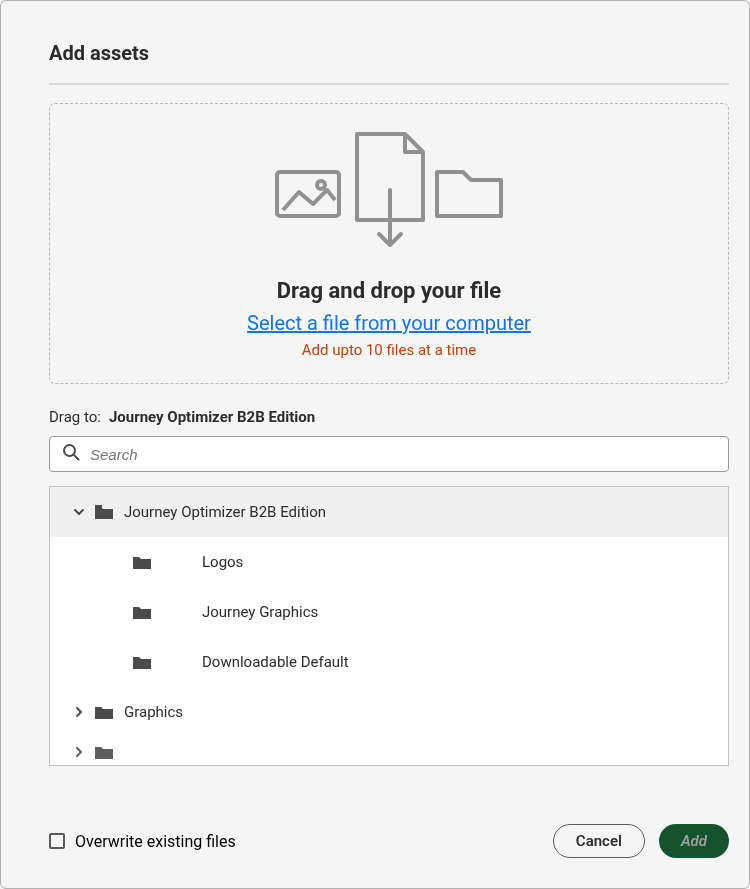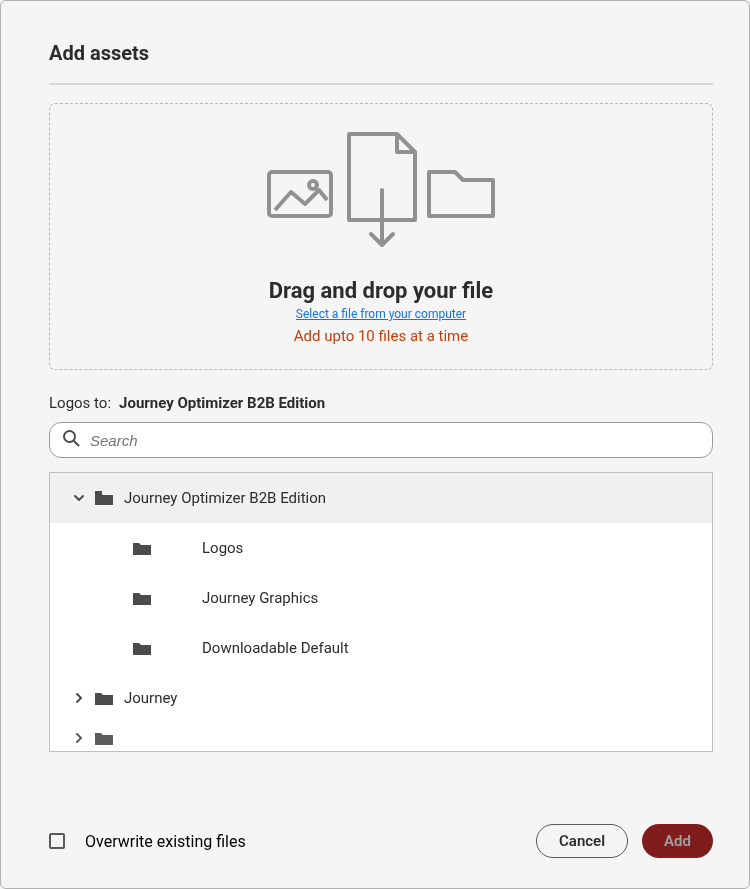--- a/index.html
+++ b/index.html
@@ -9,21 +9,21 @@
       width: 750px;
       height: 889px;
       overflow: hidden;
     }
     .dialog {
       background: #f5f5f5;
       border: 1px solid #b0b0b0;
       border-radius: 6px;
       width: 750px;
       height: 889px;
-      padding: 40px 36px 30px 48px;
+      padding: 40px 20px 30px 48px;
       display: flex;
       flex-direction: column;
     }
     .title {
       font-size: 20px;
       font-weight: 700;
       color: #2c2c2c;
       padding-bottom: 18px;
       border-bottom: 2px solid #d8d8d8;
     }
@@ -39,25 +39,26 @@
       justify-content: center;
       align-items: flex-end;
       gap: 0;
       margin-bottom: 30px;
       height: 120px;
     }
     .drop-heading {
       font-size: 22px;
       font-weight: 700;
       color: #2c2c2c;
+      margin-bottom: 8px;
     }
     .drop-link {
       color: #1473e6;
       text-decoration: underline;
-      font-size: 12px;
+      font-size: 20px;
       cursor: pointer;
       display: inline-block;
       margin-bottom: 6px;
     }
     .drop-note {
       font-size: 15px;
       color: #c2410c;
     }
     .save-row {
       display: flex;
@@ -67,21 +68,21 @@
       color: #2c2c2c;
     }
     .save-label { font-weight: 400; }
     .save-value { font-weight: 700; }
     .search-box {
       margin-top: 10px;
       display: flex;
       align-items: center;
       background: #fff;
       border: 1px solid #999;
-      border-radius: 12px;
+      border-radius: 4px;
       padding: 6px 12px;
       height: 36px;
     }
     .search-box input {
       border: none;
       outline: none;
       font-size: 15px;
       font-style: italic;
       color: #666;
       flex: 1;
@@ -122,21 +123,21 @@
     .footer-spacer { flex: 1; }
     .footer {
       display: flex;
       align-items: center;
       justify-content: space-between;
       padding-top: 20px;
     }
     .checkbox-row {
       display: flex;
       align-items: center;
-      gap: 20px;
+      gap: 10px;
       cursor: pointer;
     }
     .checkbox {
       width: 16px;
       height: 16px;
       border: 2px solid #5a5a5a;
       border-radius: 2px;
     }
     .btns { display: flex; gap: 14px; }
     .btn {
@@ -150,24 +151,25 @@
       align-items: center;
       justify-content: center;
       text-align: center;
     }
     .btn-cancel {
       background: transparent;
       border: 1.5px solid #5a5a5a;
       color: #2c2c2c;
     }
     .btn-add {
-      background: #7f1d1d;
+      background: #14532d;
       border: none;
       color: #a0a0a0;
       cursor: default;
+      font-style: italic;
     }
   </style>
 </head>
 <body>
 
 <div class="dialog">
 
   <div class="title">Add assets</div>
 
   <div class="dropzone">
@@ -193,21 +195,21 @@
           <path d="M168 44 L194 44 L202 52 L232 52 L232 88 L168 88 Z"></path>
         </g>
       </svg>
     </div>
     <div class="drop-heading">Drag and drop your file</div>
     <a class="drop-link">Select a file from your computer</a>
     <div class="drop-note">Add upto 10 files at a time</div>
   </div>
 
   <div class="save-row">
-    <span class="save-label">Logos to:</span>
+    <span class="save-label">Drag to:</span>
     <span class="save-value">Journey Optimizer B2B Edition</span>
   </div>
 
   <div class="search-box">
     <span>
       <svg width="18" height="18" viewBox="0 0 18 18" fill="none" stroke="#4b4b4b" stroke-width="2">
         <circle cx="7.5" cy="7.5" r="5.5"></circle>
         <line x1="12" y1="12" x2="16.5" y2="16.5" stroke-linecap="round"></line>
       </svg>
     </span>
@@ -261,21 +263,21 @@
       <span class="chev">
         <svg width="12" height="12" viewBox="0 0 12 12">
             <path d="M4 2 L8 6 L4 10" fill="none" stroke="#4b4b4b" stroke-width="2" stroke-linecap="round" stroke-linejoin="round"></path>
           </svg>
       </span>
       <span class="folder-ic">
         <svg width="20" height="16" viewBox="0 0 20 16">
             <path d="M1 3 L7 3 L9 5 L19 5 L19 15 L1 15 Z" fill="#4b4b4b"></path>
           </svg>
       </span>
-      <span>Journey</span>
+      <span>Graphics</span>
     </div>
 
     <div class="tree-row root2" style="height:30px; opacity:0.9;">
       <span class="chev">
         <svg width="12" height="12" viewBox="0 0 12 12">
             <path d="M4 2 L8 6 L4 10" fill="none" stroke="#4b4b4b" stroke-width="2" stroke-linecap="round" stroke-linejoin="round"></path>
           </svg>
       </span>
       <span class="folder-ic">
         <svg width="20" height="16" viewBox="0 0 20 16">

